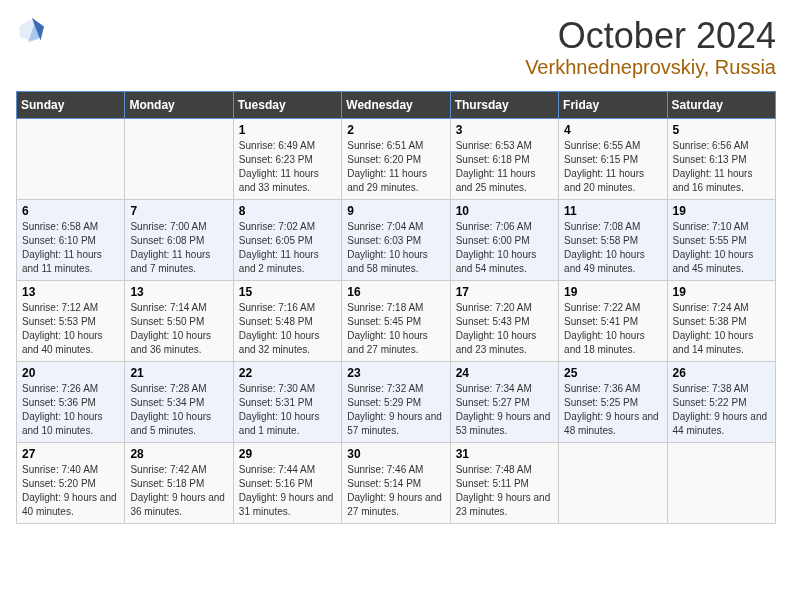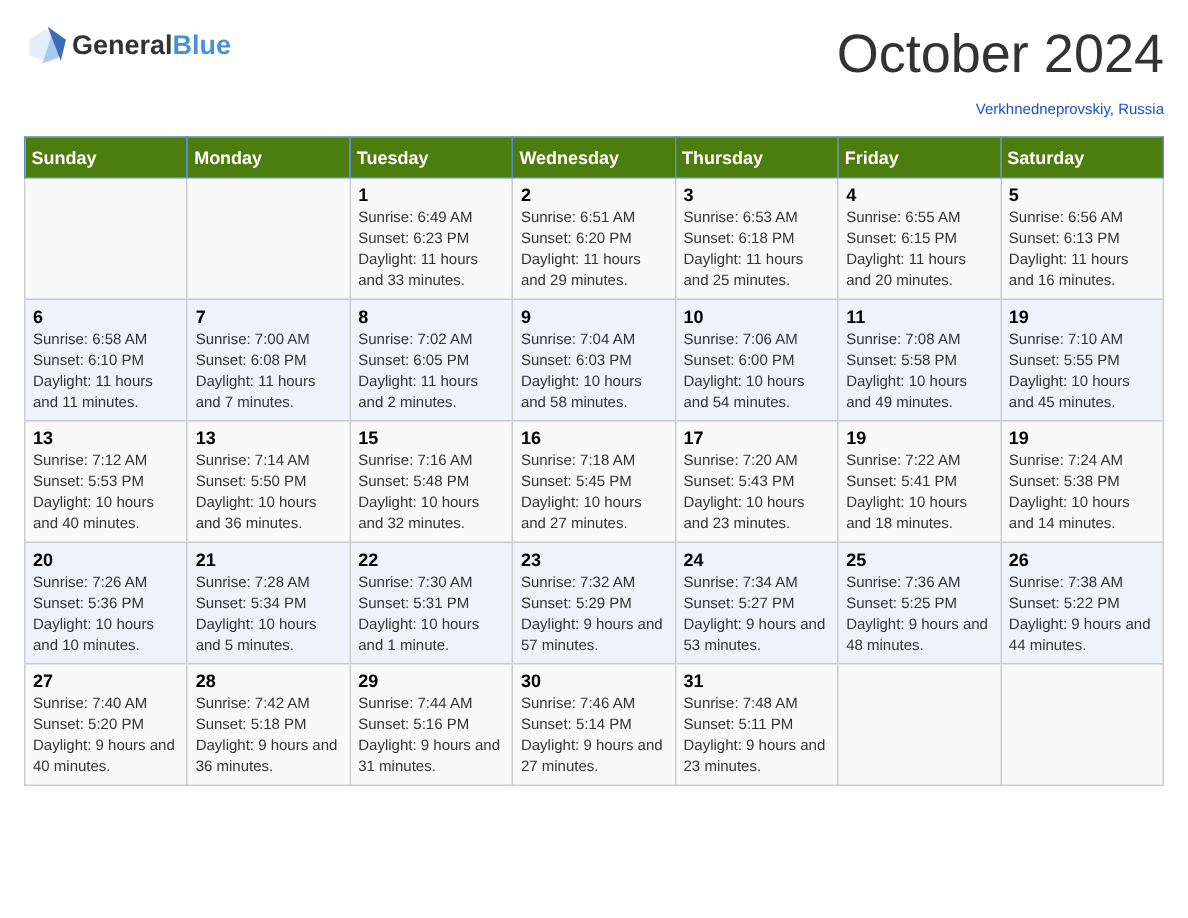--- a/index.html
+++ b/index.html
@@ -38,31 +38,30 @@
     .title-block {
       text-align: right;
     }
     .month-title {
       font-size: 36px;
       font-weight: normal;
       color: #333;
       line-height: 1.1;
     }
     .subtitle {
-      font-size: 10px;
-      color: #1d4ed8;
-      margin-top: 12px;
+      font-size: 20px;
+      color: #a16207;
     }
     table {
       width: 100%;
       border-collapse: collapse;
       font-size: 11px;
     }
     thead tr th {
-      background-color: #4d7c0f;
+      background-color: #404040;
       color: #fff;
       padding: 6px 4px;
       text-align: left;
       font-size: 12px;
       font-weight: bold;
       border: 1px solid #5a8dd0;
     }
     tbody tr td {
       border: 1px solid #ccc;
       padding: 4px 5px;
@@ -96,23 +95,20 @@
 <body>
 
 <div class="header">
   <div class="logo">
     <svg class="logo-icon" viewBox="0 0 32 32" xmlns="http://www.w3.org/2000/svg">
       <rect x="0" y="0" width="32" height="32" fill="white"></rect>
       <polygon points="16,4 28,12 28,24 16,28 4,24 4,12" fill="#4a90d9" opacity="0.15"></polygon>
       <polygon points="22,6 30,14 26,26 14,30" fill="#4a90d9" opacity="0.4"></polygon>
       <polygon points="18,2 32,12 28,28" fill="#3a6db5"></polygon>
     </svg>
-    <div>
-      <span class="logo-text-general">General</span><span class="logo-text-blue">Blue</span>
-    </div>
   </div>
   <div class="title-block">
     <div class="month-title">October 2024</div>
     <div class="subtitle">Verkhnedneprovskiy, Russia</div>
   </div>
 </div>
 
 <table>
   <thead>
     <tr>

